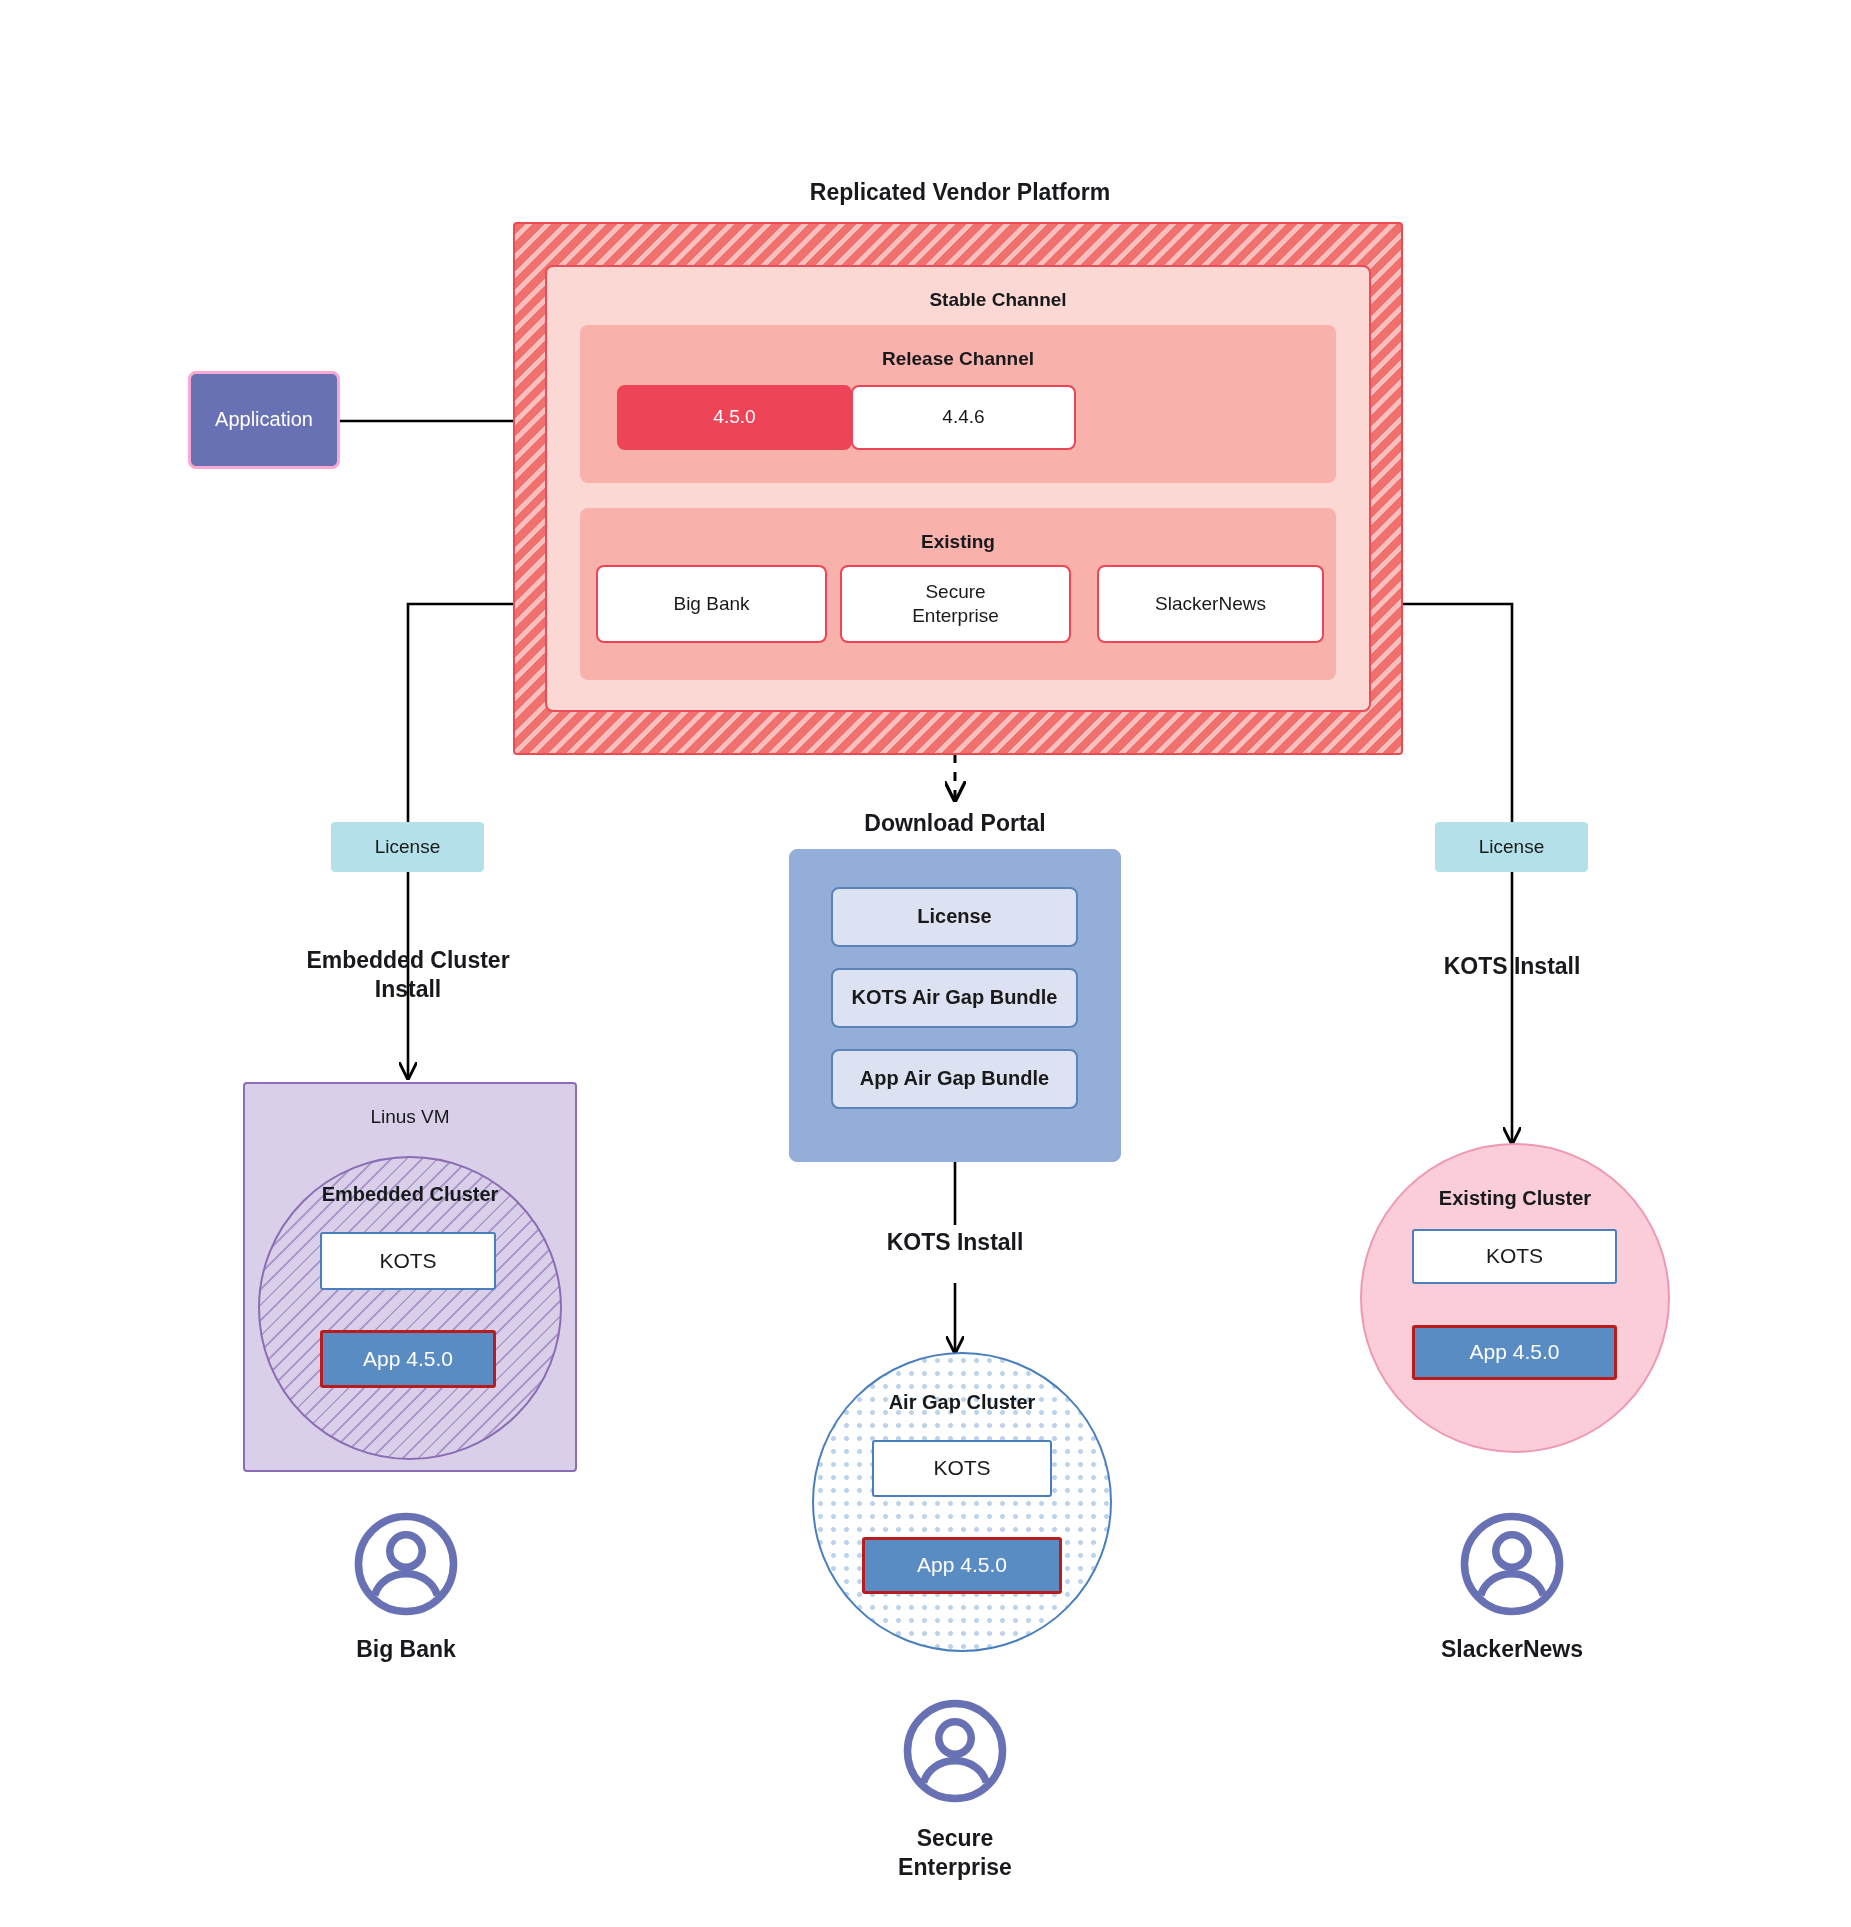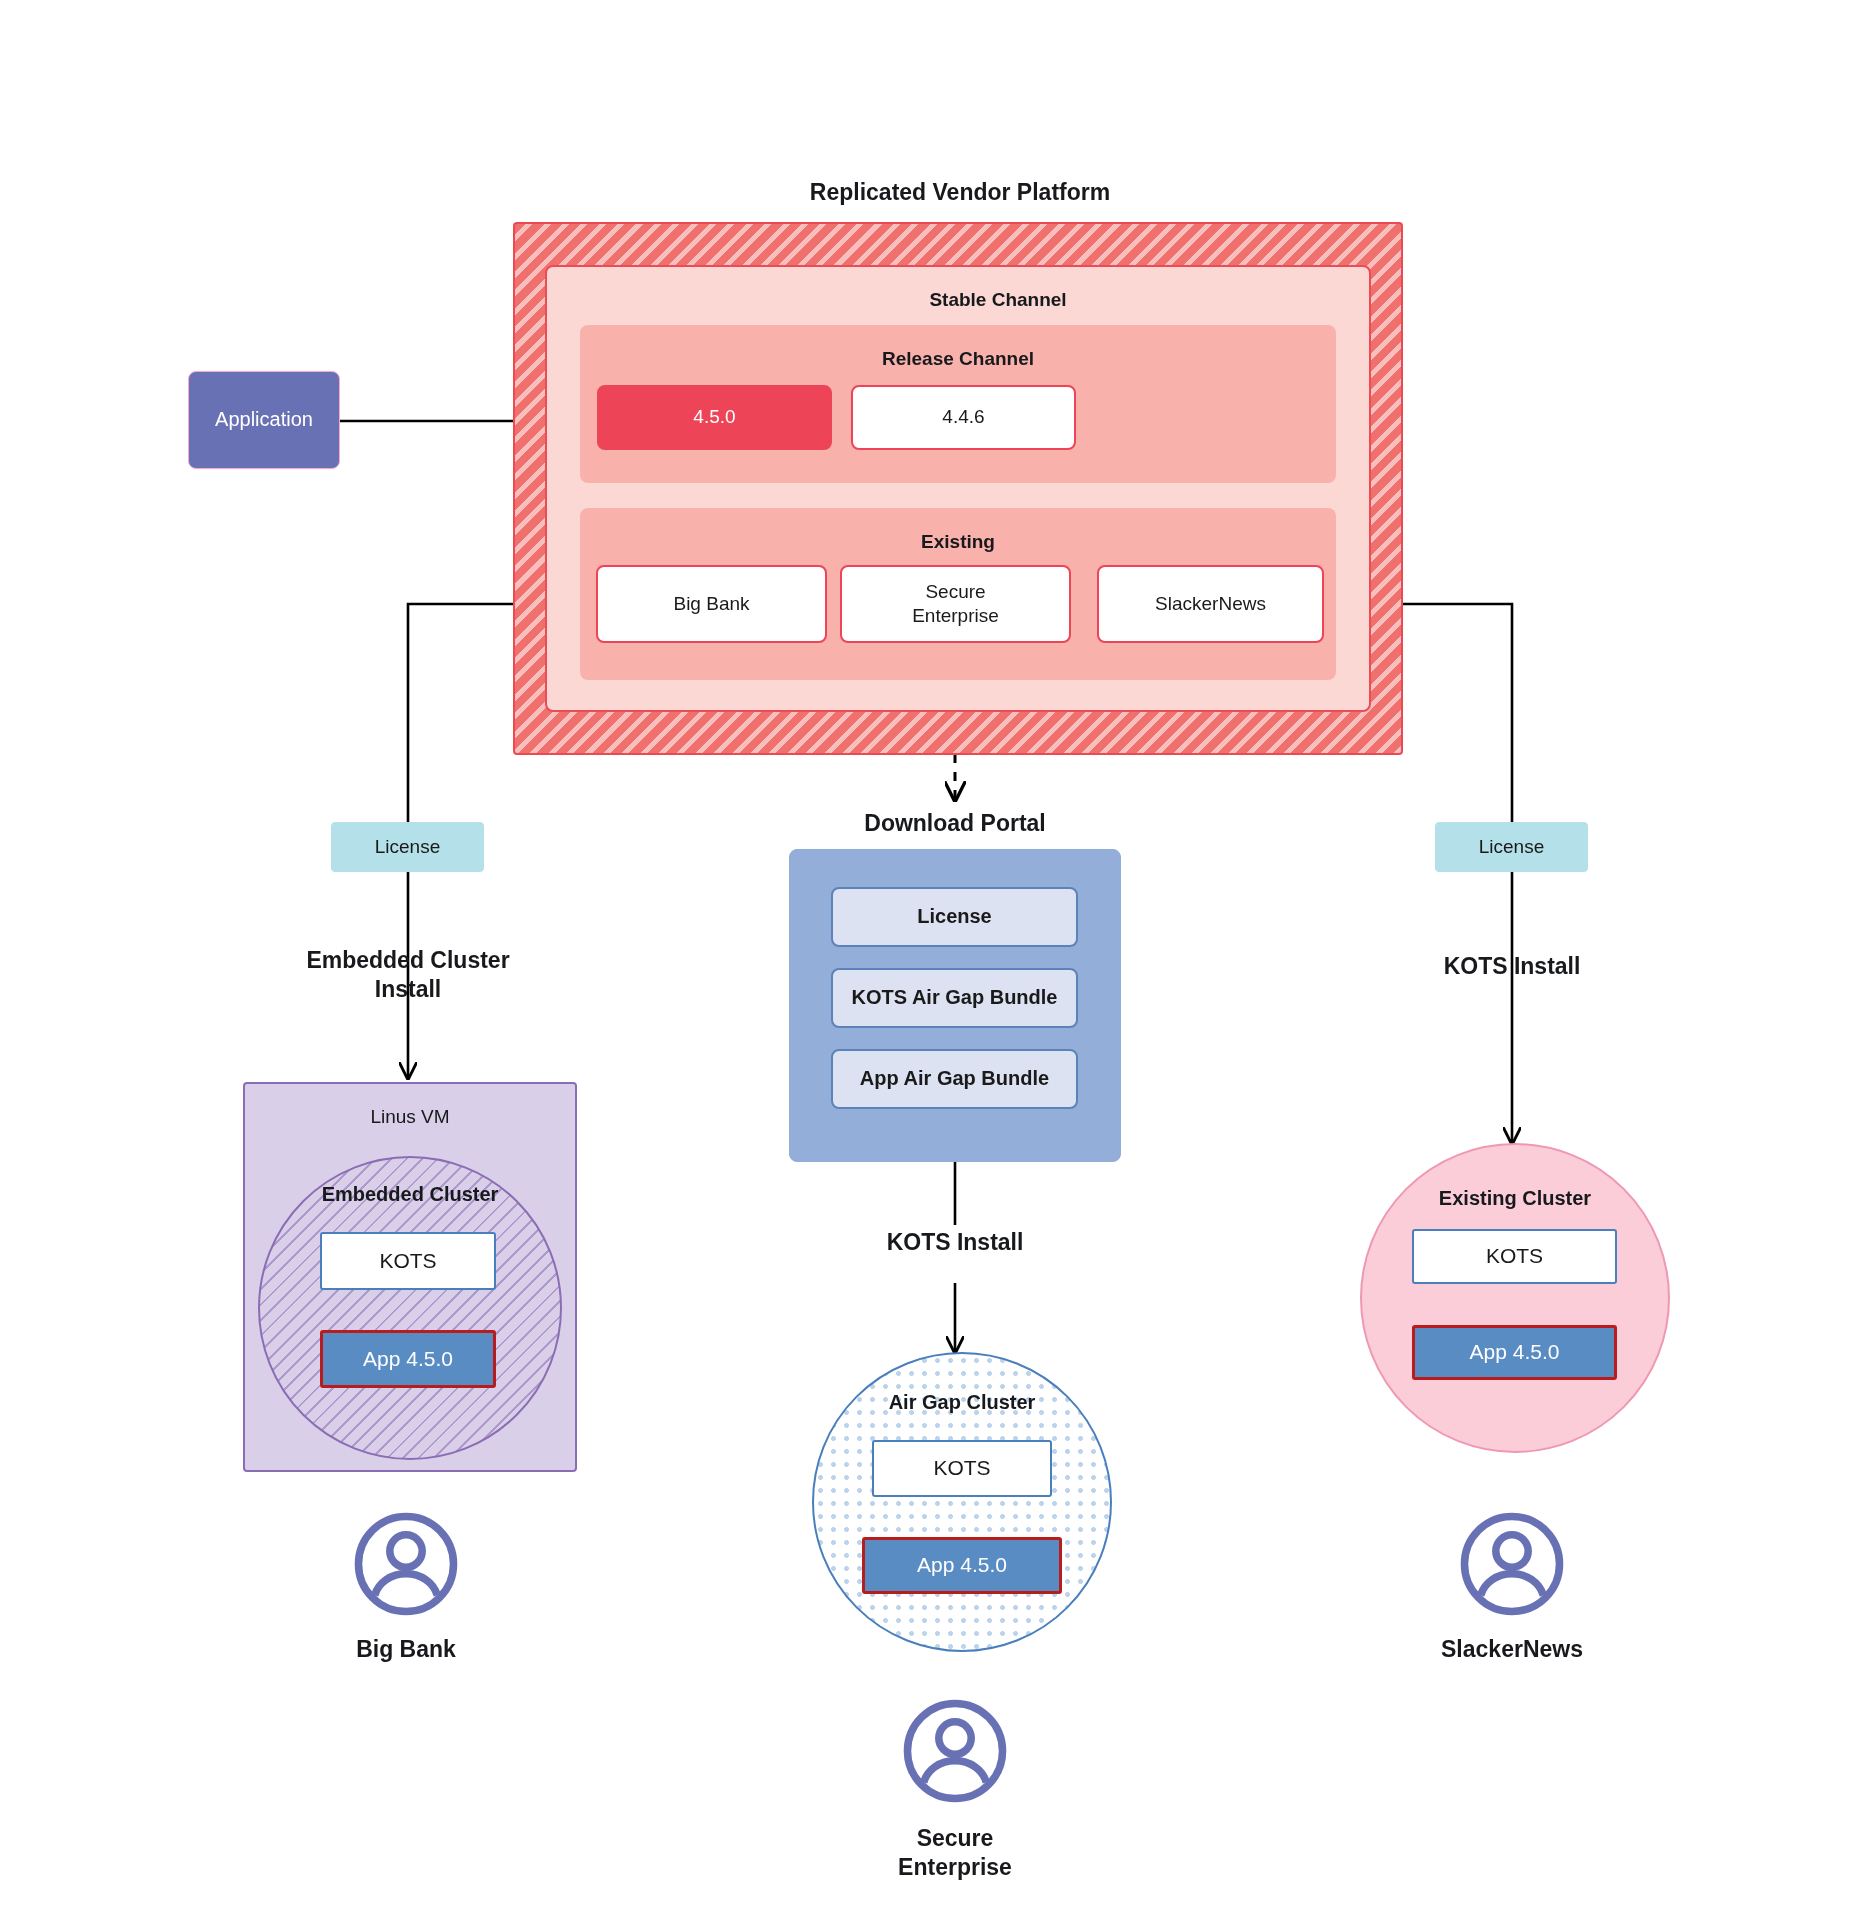--- a/index.html
+++ b/index.html
@@ -71,40 +71,41 @@
   .inner-pane {
     background: #f8b2ab;
     border-radius: 8px;
   }
   .release-current {
     background: #ed4457;
     border: 2px solid #ed4457;
     border-radius: 8px;
     color: #ffffff;
     font-size: 19px;
+    margin-left: 20px;
   }
   .release-old {
     background: #ffffff;
     border: 2px solid #ed4457;
     border-radius: 8px;
     color: #1a1a1a;
     font-size: 19px;
   }
   .customer-box {
     background: #ffffff;
     border: 2px solid #ed4457;
     border-radius: 8px;
     color: #1a1a1a;
     font-size: 19px;
   }
 
   
   .app-node {
     background: #6971b5;
-    border: 1px solid #f9a8d4;
+    border: 3px solid #f9a8d4;
     border-radius: 8px;
     color: #ffffff;
     font-size: 20px;
   }
 
   
   .license-chip {
     background: #b4e0e9;
     border: 1px solid #b4e0e9;
     border-radius: 4px;

